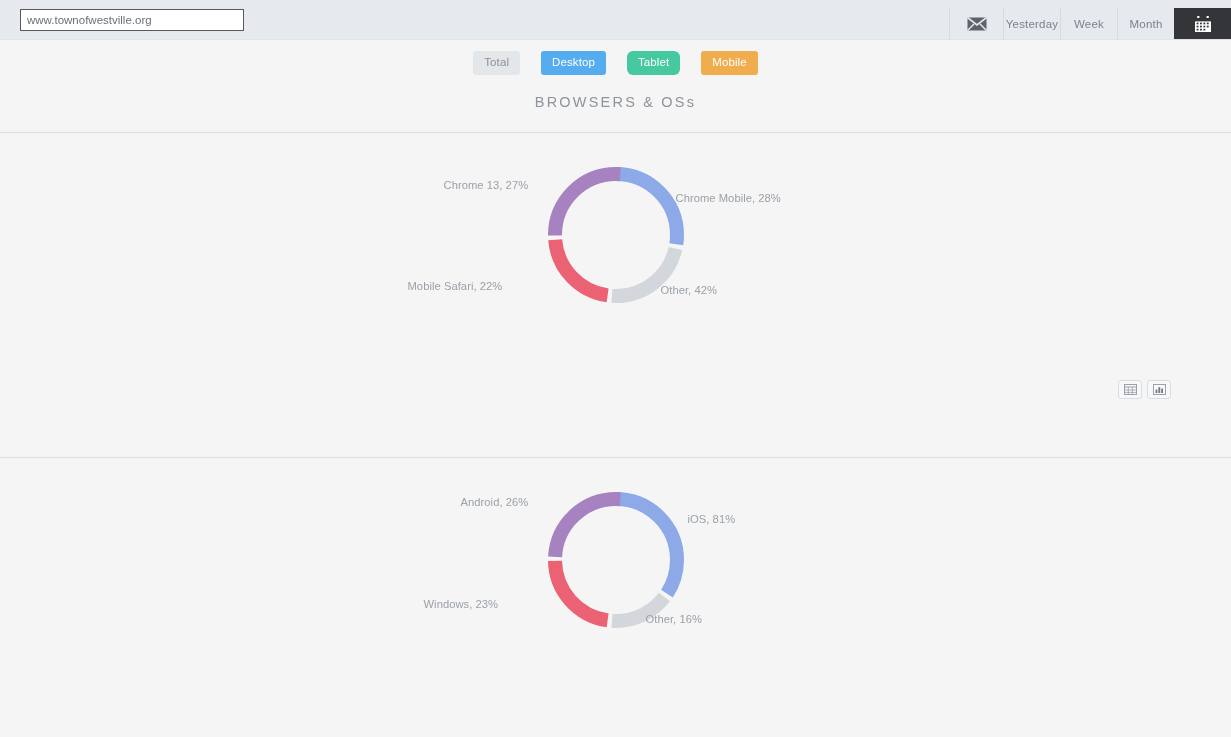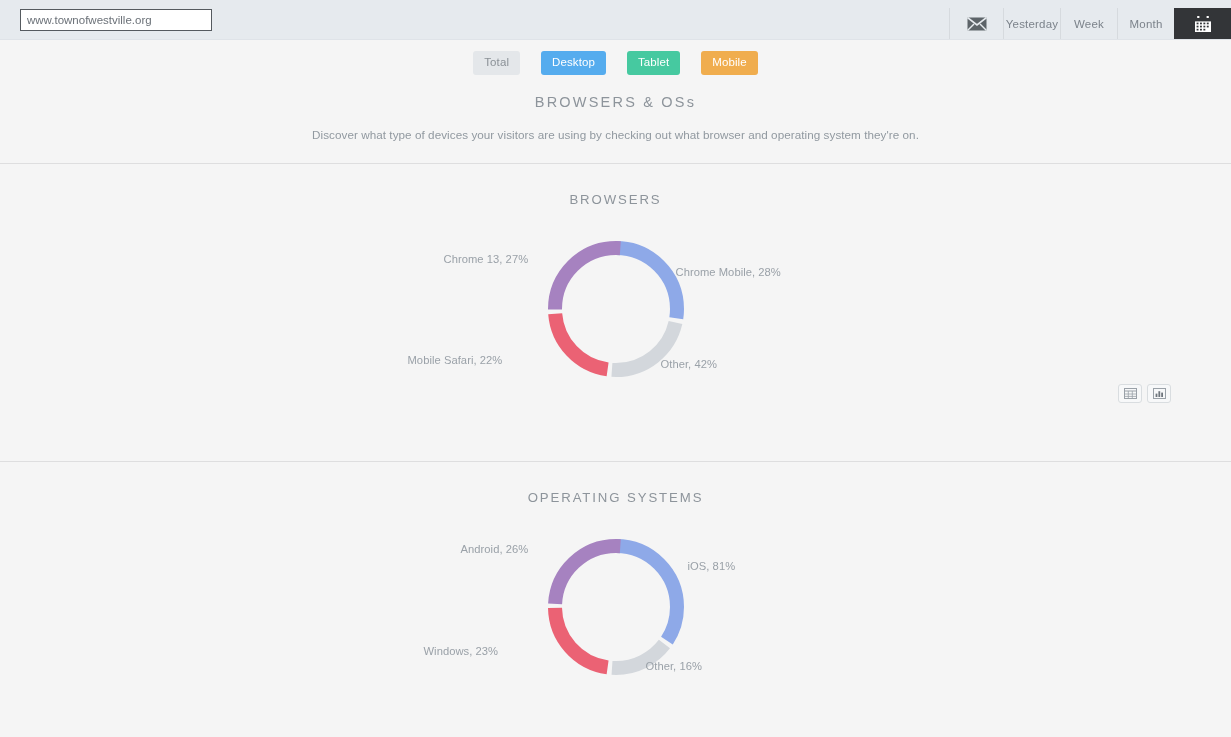--- a/index.html
+++ b/index.html
@@ -25,21 +25,21 @@
     border-bottom: 1px solid #dfe3e8;
   }
   .url-zone {
     flex: 1 1 auto;
     display: flex;
     align-items: center;
     padding-left: 20px;
     background: #e6eaee;
   }
   .url-input {
-    width: 192px;
+    width: 224px;
     height: 22px;
     border: 1px solid #555a5f;
     background: #ffffff;
     font-family: "Liberation Sans", sans-serif;
     font-size: 11.5px;
     color: #6b7178;
     padding: 0 6px;
     outline: none;
     border-radius: 0;
   }
@@ -77,21 +77,21 @@
     line-height: 1;
     padding: 6px 11px 7px;
     border-radius: 3px;
     color: #ffffff;
     cursor: pointer;
     user-select: none;
     letter-spacing: .1px;
   }
   .pill-total   { background: #e4e7ea; color: #8b9197; }
   .pill-desktop { background: #55acee; }
-  .pill-tablet  { background: #46c9a0; }
+  .pill-tablet  { background: #46c9a0; border-radius: 6px; }
   .pill-mobile  { background: #f0ad4e; }
 
   
   .page-head { text-align: center; padding-top: 10px; }
   .page-title {
     font-size: 14.5px;
     letter-spacing: 2.2px;
     color: #8d949b;
     font-weight: 400;
   }
@@ -204,27 +204,25 @@
 
 <div class="pill-row">
   <div class="pill pill-total">Total</div>
   <div class="pill pill-desktop">Desktop</div>
   <div class="pill pill-tablet">Tablet</div>
   <div class="pill pill-mobile">Mobile</div>
 </div>
 
 <div class="page-head">
   <div class="page-title">BROWSERS &amp; OSs</div>
-  <div class="page-sub">Discover what type of devices your visitors are using by checking out what browser and operating system they're on.</div>
 </div>
 
 <div class="divider"></div>
 
 <div class="panel panel-browsers">
-  <div class="panel-title">BROWSERS</div>
 
   <div class="toggle-group" style="top:220px;">
     <div class="toggle-btn">
       <svg width="13" height="11" viewBox="0 0 13 11">
         <rect x="0.5" y="0.5" width="12" height="10" fill="none" stroke="#9aa1a8"></rect>
         <line x1="0.5" y1="3" x2="12.5" y2="3" stroke="#9aa1a8" stroke-width="1"></line>
         <line x1="0.5" y1="6" x2="12.5" y2="6" stroke="#9aa1a8" stroke-width=".8"></line>
         <line x1="0.5" y1="8.4" x2="12.5" y2="8.4" stroke="#9aa1a8" stroke-width=".8"></line>
         <line x1="4.3" y1="3" x2="4.3" y2="10.5" stroke="#9aa1a8" stroke-width=".8"></line>
         <line x1="8.3" y1="3" x2="8.3" y2="10.5" stroke="#9aa1a8" stroke-width=".8"></line>
@@ -259,21 +257,20 @@
       <div class="slice-label" style="left:325px; top:124px;">Other, 42%</div>
       <div class="slice-label" style="left:72px; top:120px;">Mobile Safari, 22%</div>
       <div class="slice-label" style="left:108px; top:19px;">Chrome 13, 27%</div>
     </div>
   </div>
 </div>
 
 <div class="divider" style="margin-top:0;"></div>
 
 <div class="panel panel-os">
-  <div class="panel-title">OPERATING SYSTEMS</div>
 
   <div class="chart-wrap" style="margin-top:27px;">
     <div class="donut-box">
       <svg class="donut-svg" width="150" height="150" viewBox="0 0 150 150">
         <g transform="rotate(-90 75 75)" fill="none" stroke-width="14">
 
           <circle cx="75" cy="75" r="61" stroke="#8ea9e8" stroke-dasharray="131.2 252.1" stroke-dashoffset="0"></circle>
 
           <circle cx="75" cy="75" r="61" stroke="#d3d7dc" stroke-dasharray="59.9 323.4" stroke-dashoffset="-135.5"></circle>
 

